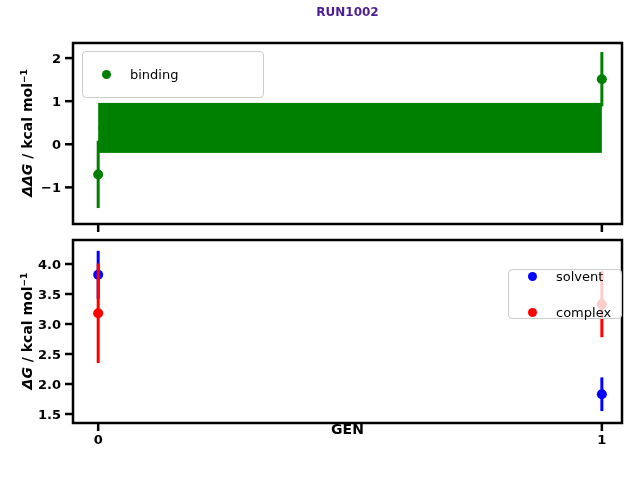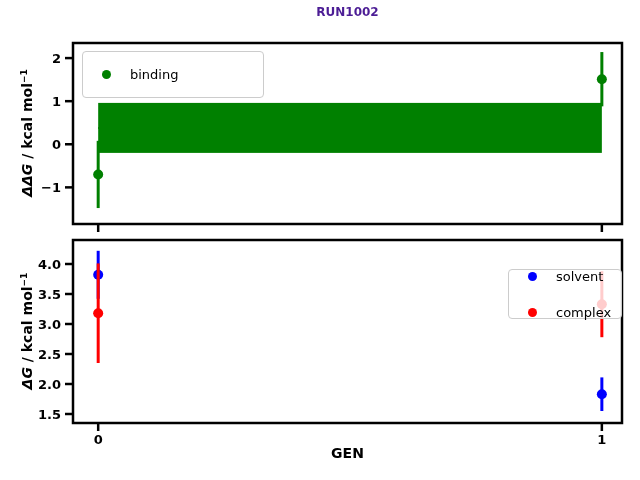--- a/index.html
+++ b/index.html
@@ -24,21 +24,21 @@
     transform: translate(-50%, -50%) rotate(-90deg);
     white-space: nowrap;
     font-size: 14px; font-weight: bold; color: #000;
   }
   .ylabel i { font-style: italic; }
   .ylabel sup { font-size: 9px; }
   #ylabel-top { left: 27px; top: 133px; }
   #ylabel-bottom { left: 27px; top: 331px; }
   .xlabel {
     position: absolute;
-    left: 73px; top: 445px; width: 549px;
+    left: 73px; top: 421px; width: 549px;
     text-align: center;
     font-size: 14px; font-weight: bold; color: #000;
   }
   .legend {
     position: absolute;
     background: rgba(255, 255, 255, 0.8);
     border: 1px solid #cccccc;
     border-radius: 4px;
     padding: 4px 9px 4px 5px;
     display: flex;

